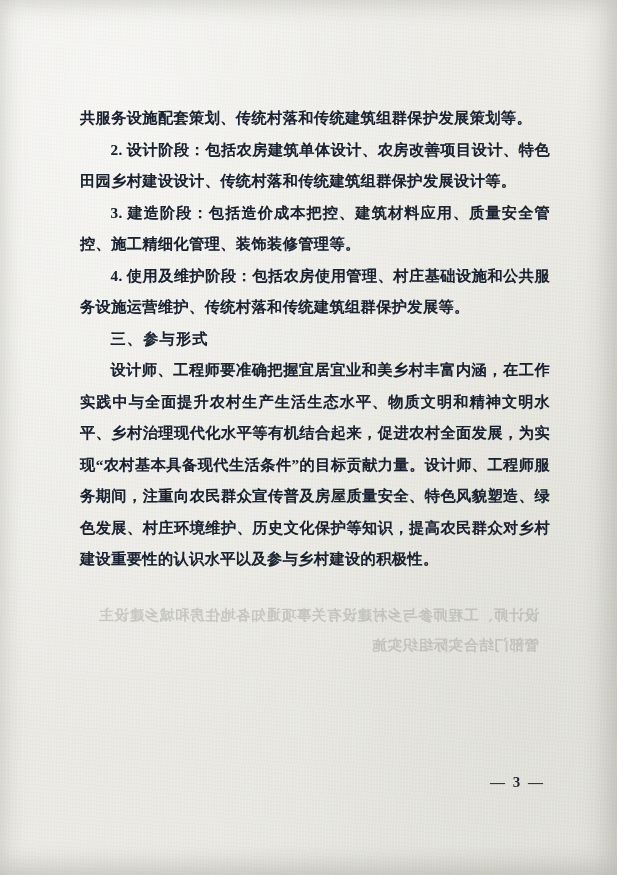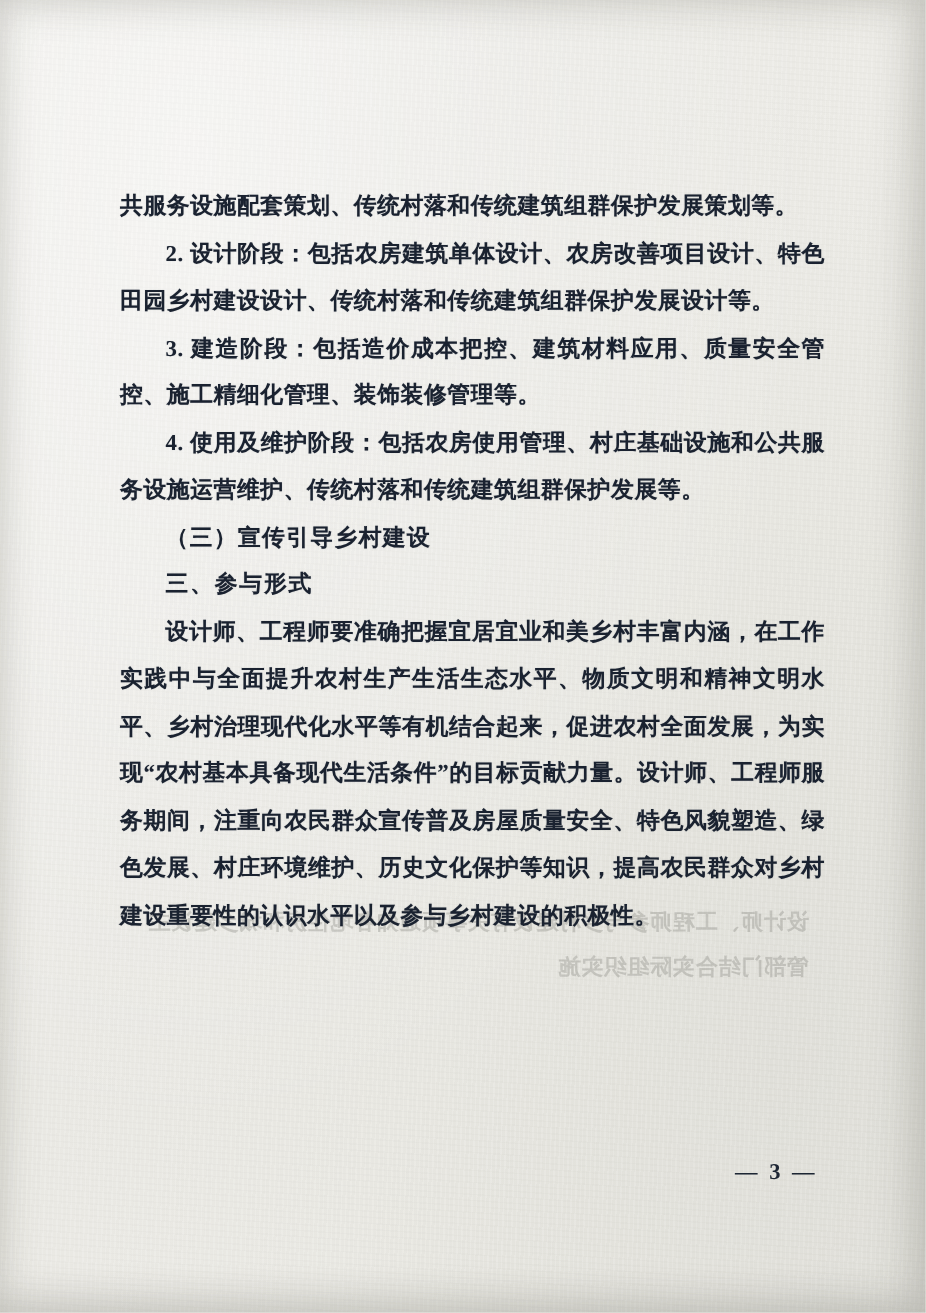--- a/index.html
+++ b/index.html
@@ -41,21 +41,21 @@
     inset: 0;
     pointer-events: none;
     box-shadow:
       inset 0 0 26px rgba(150,150,140,0.25),
       inset -14px 0 26px rgba(140,140,132,0.18),
       inset 0 -12px 22px rgba(150,150,142,0.16);
   }
   .content {
     position: absolute;
     left: 80px;
-    top: 122px;
+    top: 102px;
     width: 470px;
     z-index: 2;
   }
   p {
     margin: 0 0 0 0;
     font-size: 15.2px;
     line-height: 31.5px;
     color: #1a2230;
     letter-spacing: 0.4px;
     text-align: justify;
@@ -108,19 +108,18 @@
 
 <div class="page">
 
   <div class="bleed">设计师、工程师参与乡村建设有关事项通知各地住房和城乡建设主管部门结合实际组织实施</div>
 
   <div class="content">
     <p class="plain">共服务设施配套策划、传统村落和传统建筑组群保护发展策划等。</p>
     <p class="numitem">2. 设计阶段：包括农房建筑单体设计、农房改善项目设计、特色田园乡村建设设计、传统村落和传统建筑组群保护发展设计等。</p>
     <p class="numitem">3. 建造阶段：包括造价成本把控、建筑材料应用、质量安全管控、施工精细化管理、装饰装修管理等。</p>
     <p class="numitem">4. 使用及维护阶段：包括农房使用管理、村庄基础设施和公共服务设施运营维护、传统村落和传统建筑组群保护发展等。</p>
-    <p class="indent subheading">（三）宣传引导乡村建设</p>
     <p class="indent heading">三、参与形式</p>
     <p class="indent">设计师、工程师要准确把握宜居宜业和美乡村丰富内涵，在工作实践中与全面提升农村生产生活生态水平、物质文明和精神文明水平、乡村治理现代化水平等有机结合起来，促进农村全面发展，为实现“农村基本具备现代生活条件”的目标贡献力量。设计师、工程师服务期间，注重向农民群众宣传普及房屋质量安全、特色风貌塑造、绿色发展、村庄环境维护、历史文化保护等知识，提高农民群众对乡村建设重要性的认识水平以及参与乡村建设的积极性。</p>
   </div>
 
   <div class="pagenum">— 3 —</div>
 </div>
 
 </body></html>

